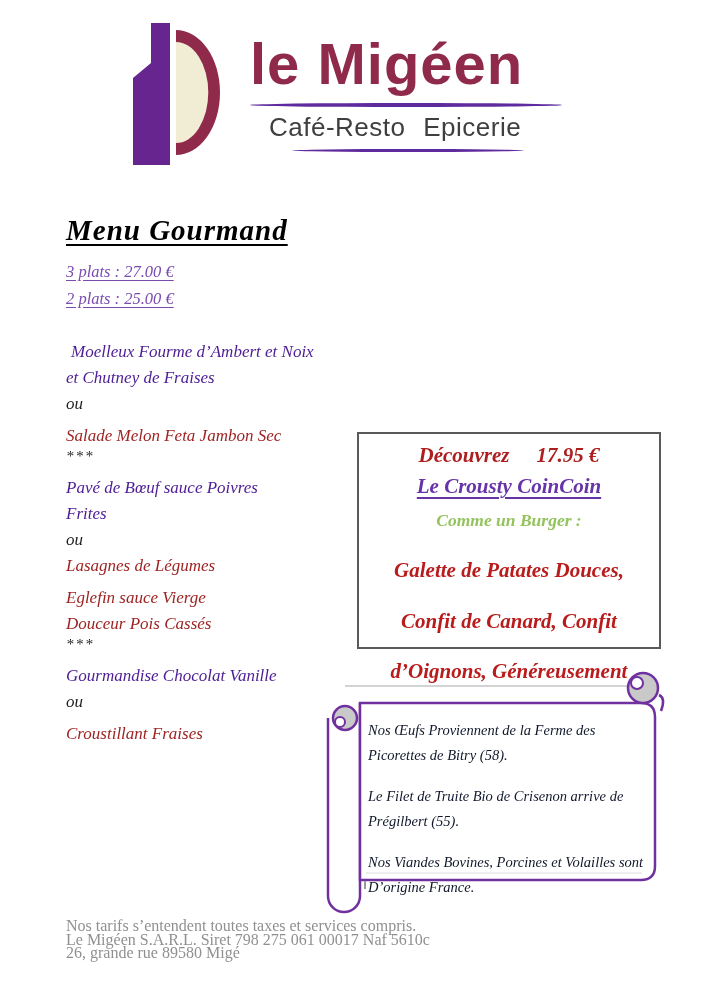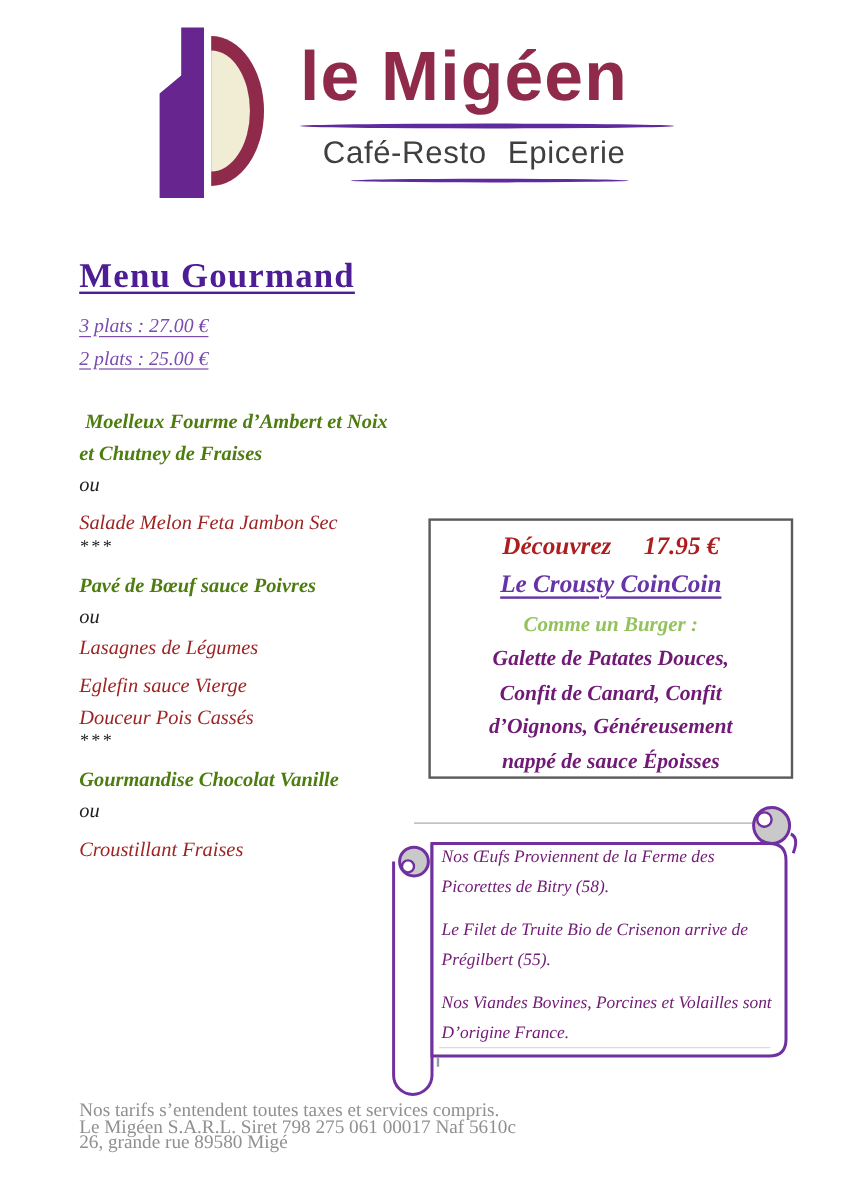--- a/index.html
+++ b/index.html
@@ -26,33 +26,33 @@
     font-size:26px; font-weight:500; letter-spacing:.5px; word-spacing:10px;
     color:#3f3f3f; white-space:nowrap;
   }
   .swoosh2{
     position:absolute; left:292px; top:149px; width:232px; height:3px;
     background:#5f2a9e; border-radius:50%;
   }
   
   .menu-title{
     position:absolute; left:66px; top:214px;
-    font-weight:bold; font-size:29px; letter-spacing:1px;
-    color:#4c1d95; text-decoration:underline; text-underline-offset:4px;
+    font-style:italic; font-weight:bold; font-size:29px; letter-spacing:1px;
+    color:#000000; text-decoration:underline; text-underline-offset:4px;
     text-decoration-thickness:2px; white-space:nowrap;
   }
   .menu-prices{position:absolute; left:66px; top:258px;}
   .price-line{
     font-style:italic; font-size:16.5px; line-height:27px;
     color:#7a4cb0; text-decoration:underline; text-underline-offset:3px;
     white-space:nowrap;
   }
   .menu-items{position:absolute; left:66px; top:339px; width:300px;}
   .line{font-style:italic; font-size:17px; line-height:26px; white-space:nowrap;}
-  .c-purple{color:#4d7c0f;font-weight:bold;}
+  .c-purple{color:#4c1d95;}
   .c-red{color:#9e2424;}
   .c-dark{color:#1f1f1f;}
   .p-start{margin-top:6px;}
   .stars{margin-top:-6px; font-size:15px; letter-spacing:2px;}
   .indent{padding-left:5px;}
   
   .promo-box{
     position:absolute; left:357px; top:432px; width:304px; height:217px;
     border:2px solid #5a5a5a; background:#ffffff; text-align:center;
     box-sizing:border-box;
@@ -65,29 +65,29 @@
   .promo-title{
     margin-top:6px; font-style:italic; font-weight:bold; font-size:21px;
     color:#6633a8; text-decoration:underline; text-underline-offset:4px;
     white-space:nowrap;
   }
   .promo-subtitle{
     margin-top:7px; font-style:italic; font-weight:600; font-size:17.5px;
     color:#94c35e; line-height:28px; white-space:nowrap;
   }
   .promo-line{
-    font-style:italic; font-weight:600; font-size:18px;
-    color:#701a75; line-height:28.5px; white-space:nowrap;
+    font-style:italic; font-weight:600; font-size:21px;
+    color:#b91c1c; line-height:28.5px; white-space:nowrap;margin-top:22px;
   }
   
   .scroll-shape{position:absolute; left:326px; top:666px;}
   .scroll-text{position:absolute; left:368px; top:702px; width:278px;}
   .scroll-text p{
-    margin:0 0 11px 0; font-style:italic; font-size:14.5px; line-height:25px;
-    color:#701a75;
+    margin:16px 0 11px 0; font-style:italic; font-size:14.5px; line-height:25px;
+    color:#0f172a;
   }
   
   .footer{position:absolute; left:66px; top:919px;}
   .footer div{
     font-size:16px; line-height:13.5px; color:#909090; white-space:nowrap;
   }
 </style>
 </head>
 <body>
 
@@ -110,20 +110,21 @@
     <div class="price-line">2 plats : 25.00 €</div>
   </div>
 
   <div class="menu-items">
     <div class="line c-purple indent">Moelleux Fourme d’Ambert et Noix</div>
     <div class="line c-purple">et Chutney de Fraises</div>
     <div class="line c-dark">ou</div>
     <div class="line c-red p-start">Salade Melon Feta Jambon Sec</div>
     <div class="line c-dark stars">***</div>
     <div class="line c-purple p-start">Pavé de Bœuf sauce Poivres</div>
+    <div class="line c-purple">Frites</div>
     <div class="line c-dark">ou</div>
     <div class="line c-red">Lasagnes de Légumes</div>
     <div class="line c-red p-start">Eglefin sauce Vierge</div>
     <div class="line c-red">Douceur Pois Cassés</div>
     <div class="line c-dark stars">***</div>
     <div class="line c-purple p-start">Gourmandise Chocolat Vanille</div>
     <div class="line c-dark">ou</div>
     <div class="line c-red p-start">Croustillant Fraises</div>
   </div>
 

